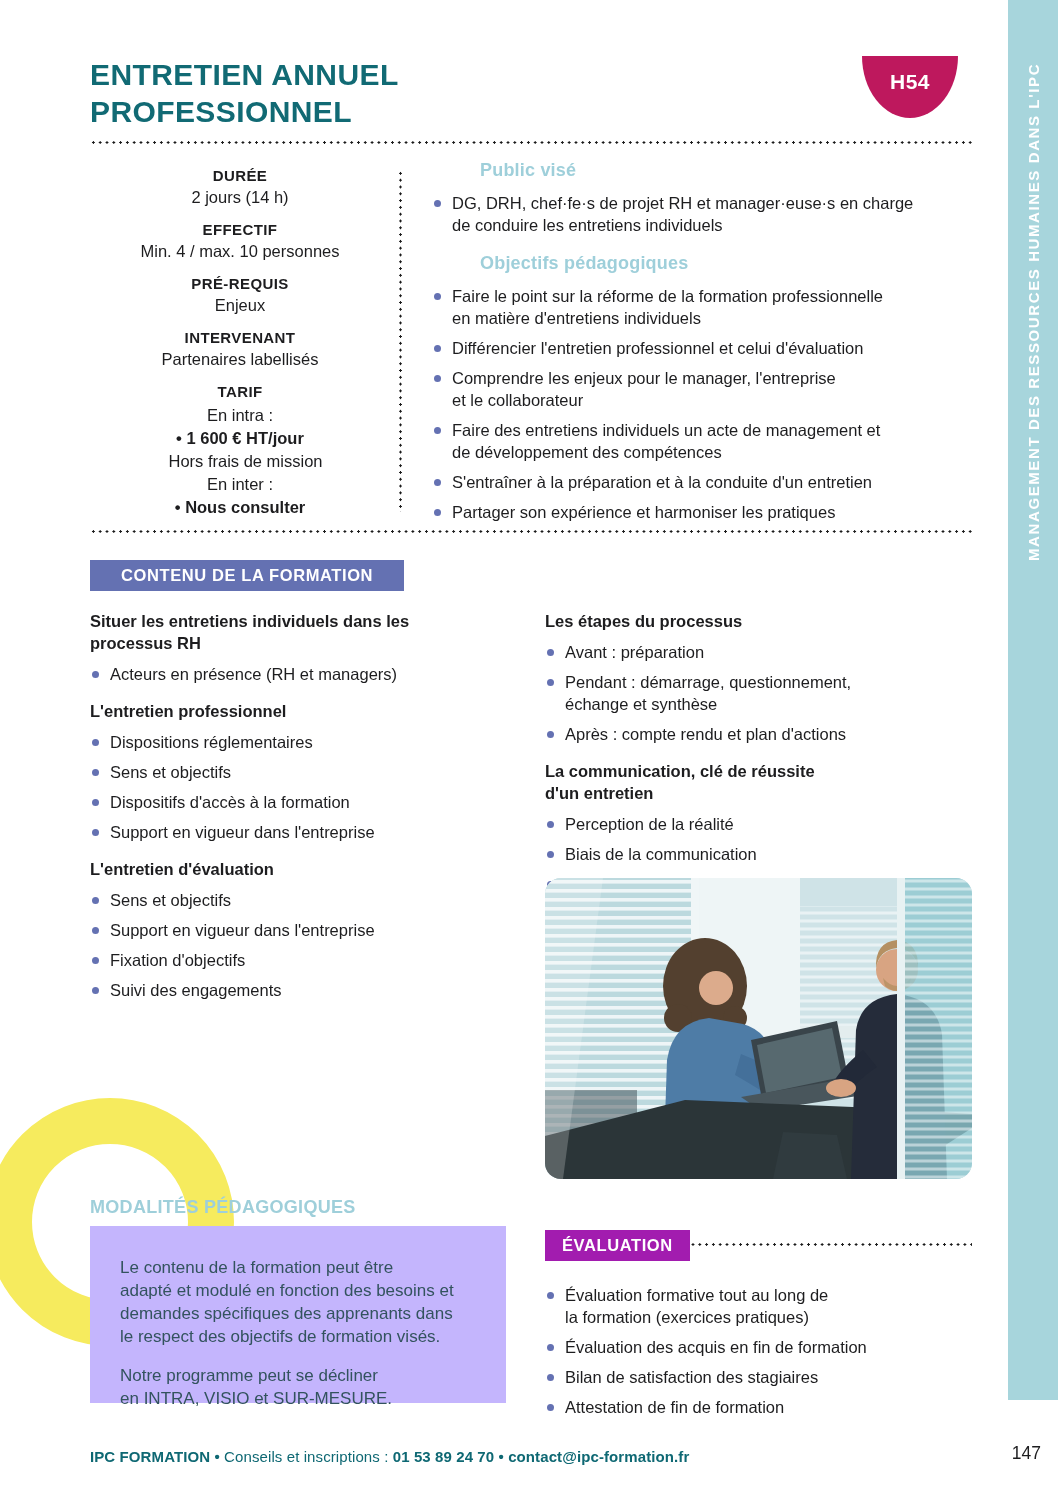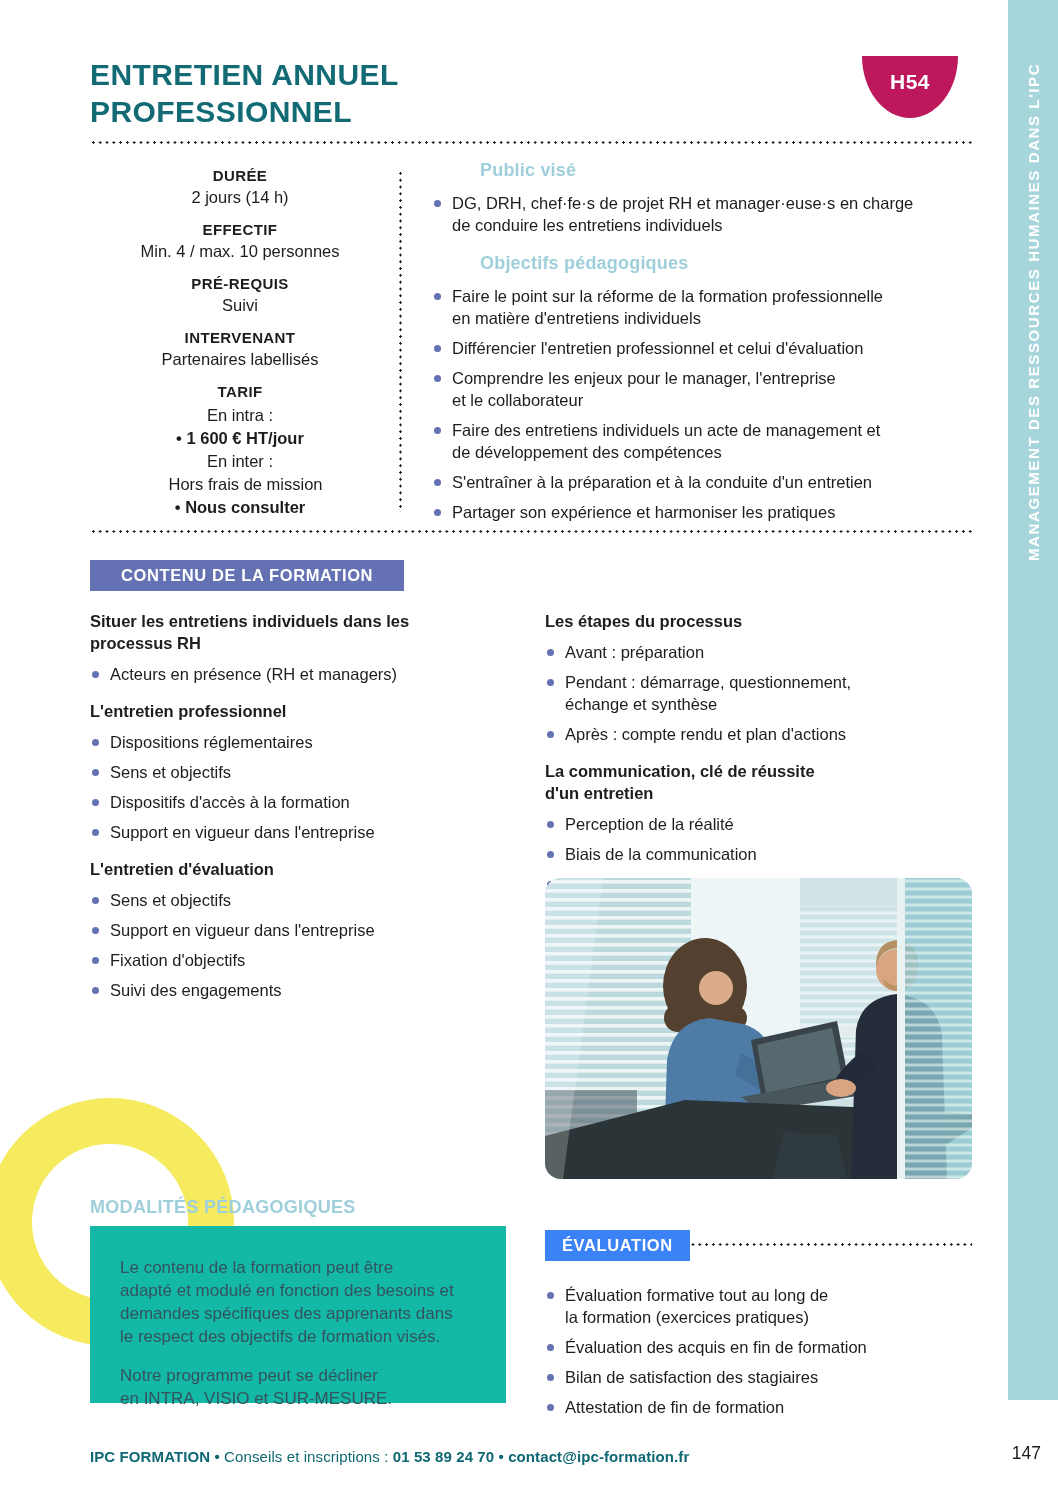--- a/index.html
+++ b/index.html
@@ -70,25 +70,25 @@
 
   
   .photo { left:545px; top:878px; width:427px; height:301px; border-radius:16px; overflow:hidden; z-index:1; }
 
   
   .ring { left:-14px; top:1098px; width:248px; height:248px; border:46px solid #f6eb5e;
           border-radius:50%; z-index:1; }
 
   .modalites-heading { left:90px; top:1197px; z-index:3; color:#9ecfda; font-size:18px;
                        font-weight:bold; letter-spacing:0.3px; }
-  .modalites-box { left:90px; top:1226px; width:416px; height:177px; background:#14b8a6; z-index:2;
+  .modalites-box { left:90px; top:1226px; width:416px; height:177px; background:#c4b5fd; z-index:2;
                    padding:30px 24px 0 30px; color:#33535e; font-size:17px; line-height:23px; }
   .modalites-box p { white-space:pre-line; margin-bottom:16px; }
 
-  .eval-badge { left:545px; top:1230px; background:#3b82f6; color:#fff; font-weight:bold;
+  .eval-badge { left:545px; top:1230px; background:#a21caf; color:#fff; font-weight:bold;
                 font-size:16.5px; letter-spacing:0.6px; padding:6px 17px; z-index:2; }
   .eval-list { left:545px; top:1284px; width:438px; }
 
   .footer { left:90px; top:1448px; width:868px; text-align:left;
             color:#0e6873; font-size:15px; letter-spacing:0.1px; }
   .footer .b { font-weight:bold; }
   .pagenum { right:17px; top:1443px; font-size:17.5px; color:#1d1d1f; }
 </style>
 </head>
 <body>
@@ -109,28 +109,28 @@
   </div>
 
   <div class="abs hrule" style="left:90px; top:141px; width:882px;"></div>
 
   <div class="abs info">
     <div class="info-label">DURÉE</div>
     <div class="info-value">2 jours (14 h)</div>
     <div class="info-label">EFFECTIF</div>
     <div class="info-value">Min. 4 / max. 10 personnes</div>
     <div class="info-label">PRÉ-REQUIS</div>
-    <div class="info-value">Suivi</div>
+    <div class="info-value">Enjeux</div>
     <div class="info-label">INTERVENANT</div>
     <div class="info-value">Partenaires labellisés</div>
     <div class="info-label">TARIF</div>
     <div class="tarif-line">En intra :</div>
     <div class="tarif-line tarif-bullet">1 600 € HT/jour</div>
+    <div class="tarif-line tarif-indent">Hors frais de mission</div>
     <div class="tarif-line">En inter :</div>
-    <div class="tarif-line tarif-indent">Hors frais de mission</div>
     <div class="tarif-line tarif-bullet">Nous consulter</div>
   </div>
 
   <div class="abs vrule" style="left:399px; top:170px; height:342px;"></div>
 
   <div class="abs audience">
     <div class="small-heading">Public visé</div>
     <ul class="blist">
       <li>
           <span class="dot"></span>

